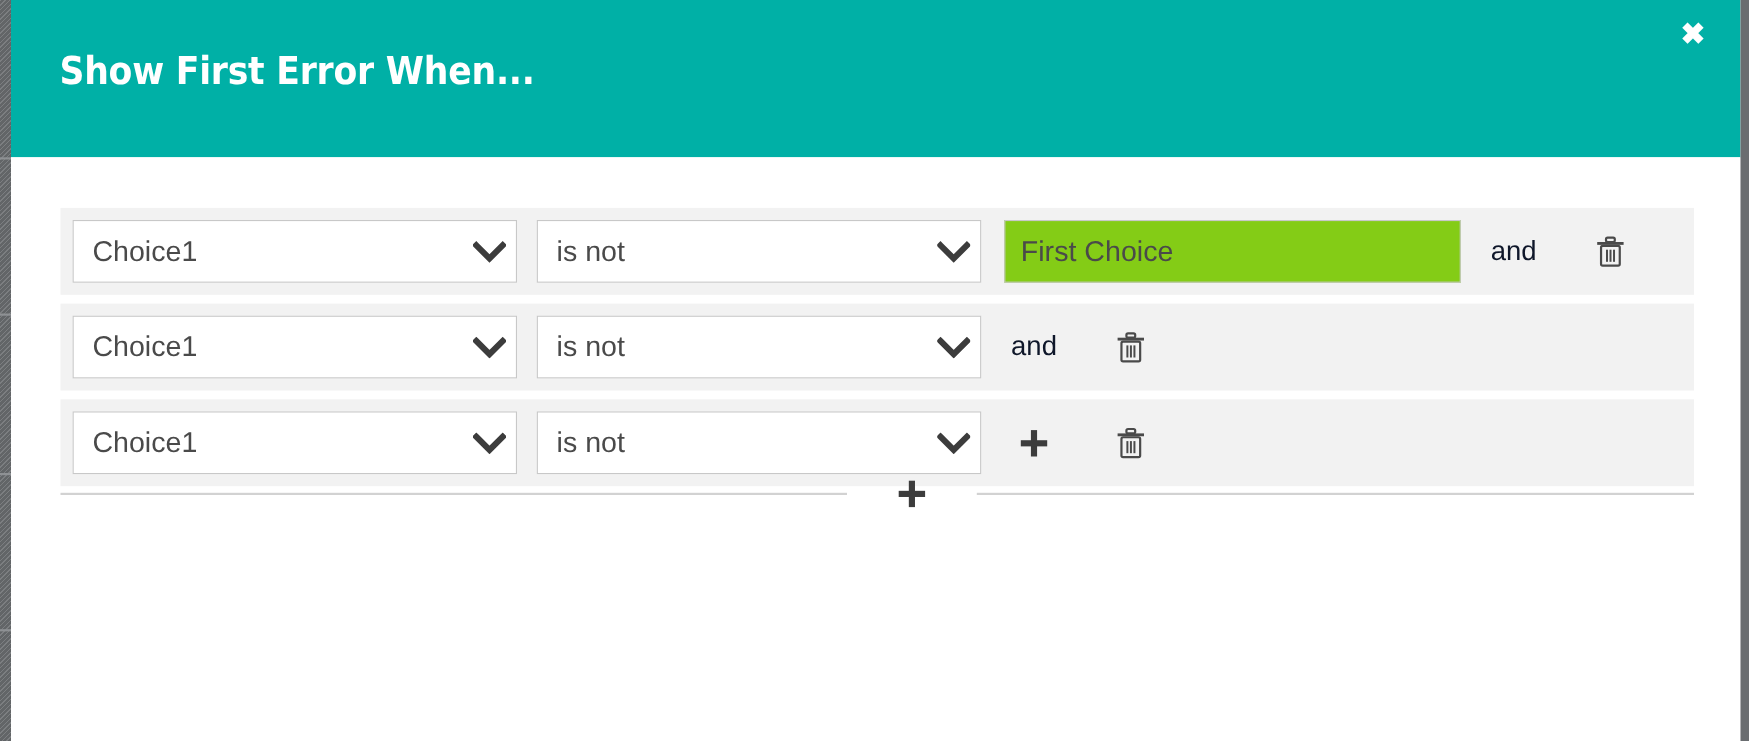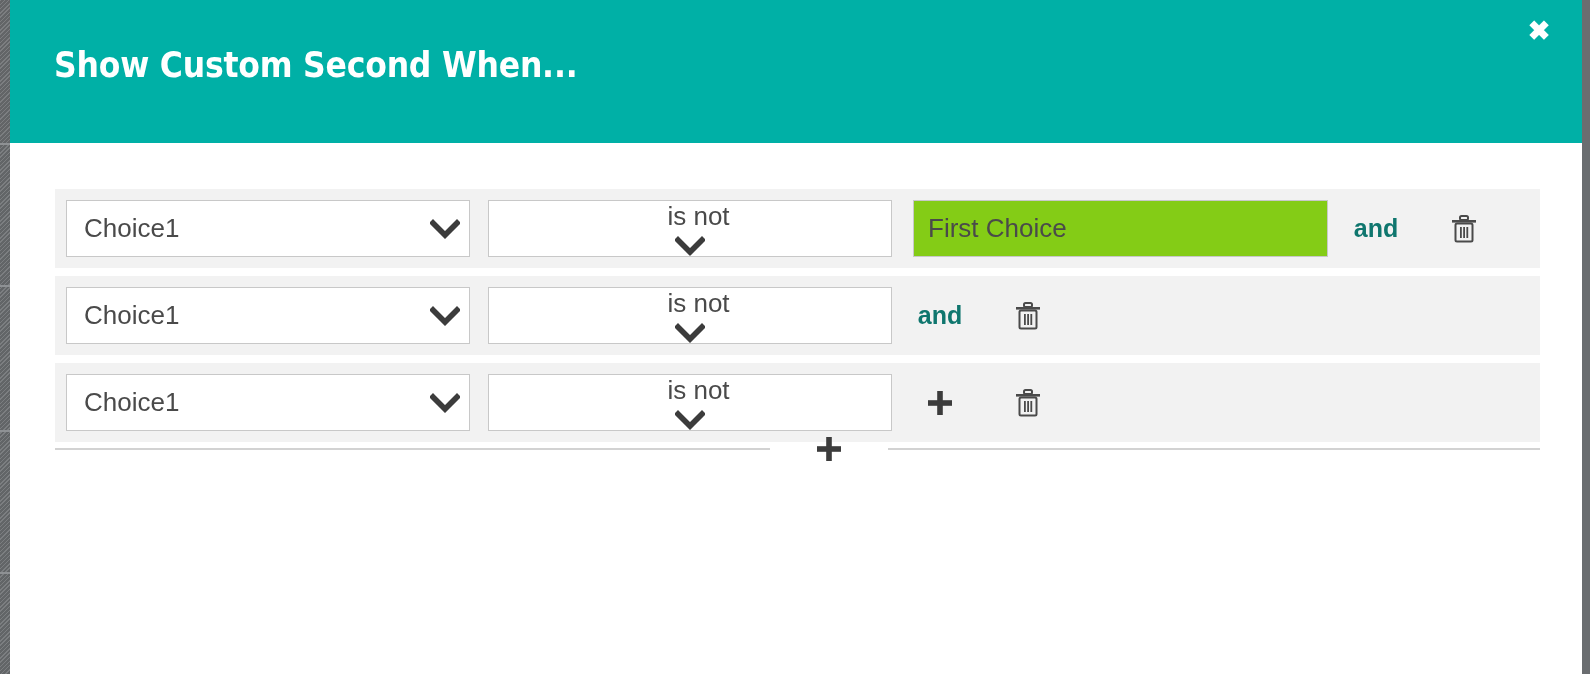--- a/index.html
+++ b/index.html
@@ -137,21 +137,20 @@
     align-items: center;
     cursor: pointer;
   }
   .field-select.col-field {
     margin-left: 11px;
     width: 404px;
   }
   .field-select.col-operator {
     margin-left: 18px;
     width: 404px;
-    flex-direction: column;
   }
   .select-value {
     font-size: 26px;
     color: #4a4a4a;
     padding-left: 17px;
     white-space: nowrap;
     overflow: hidden;
     text-overflow: ellipsis;
     flex: 1;
   }
@@ -178,22 +177,22 @@
     outline: none;
   }
 
   .joiner {
     width: 96px;
     flex: none;
     display: flex;
     align-items: center;
     justify-content: center;
     font-size: 25px;
-    font-weight: bold;
-    color: #0f766e;
+    font-weight: normal;
+    color: #0f172a;
     user-select: none;
   }
   .joiner.plus {
     cursor: pointer;
   }
   .joiner.plus svg { display: block; }
 
   .delete-button {
     width: 80px;
     flex: none;
@@ -241,21 +240,21 @@
     <div class="edge-seam" style="top:143px"></div>
     <div class="edge-seam" style="top:285px"></div>
     <div class="edge-seam" style="top:430px"></div>
     <div class="edge-seam" style="top:572px"></div>
   </div>
   <div class="backdrop-edge right"></div>
 
   <div class="modal">
 
     <div class="modal-header">
-      <div class="modal-title">Show Custom Second When...</div>
+      <div class="modal-title">Show First Error When...</div>
       <div class="close-button">✖</div>
     </div>
 
     <div class="modal-body">
 
       <div class="rows">
 
         <div class="condition-row">
           <div class="field-select col-field">
             <span class="select-value">Choice1</span>

